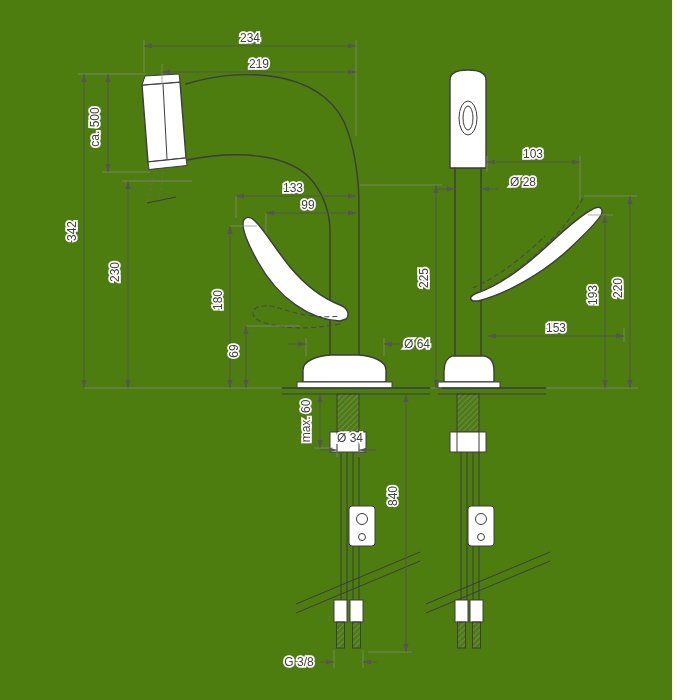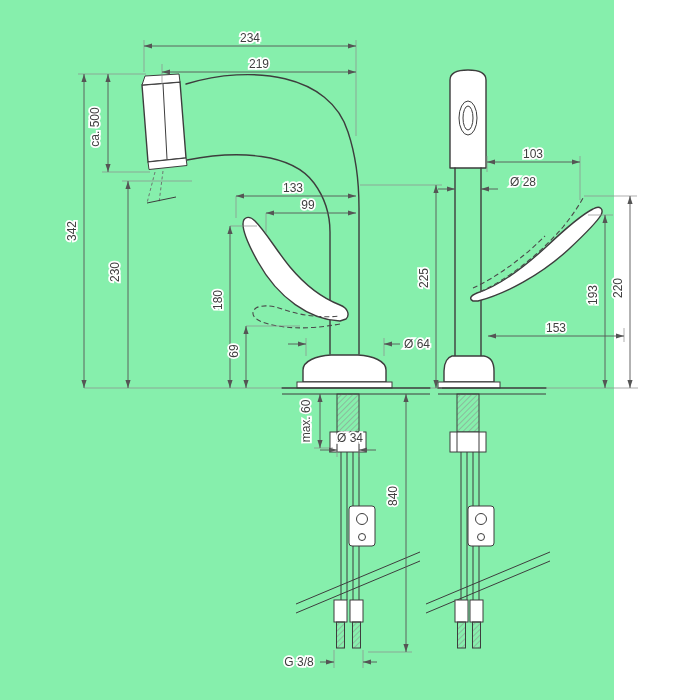--- a/index.html
+++ b/index.html
@@ -1,16 +1,16 @@
 <!DOCTYPE html>
 <html><head>
 <meta charset="utf-8">
 <style>
   html,body{margin:0;padding:0;background:#fff}
-  #page{width:614px;height:700px;background:#86efac;position:relative;font-family:"Liberation Sans",sans-serif}
+  #page{width:672px;height:700px;background:#4d7c0f;position:relative;font-family:"Liberation Sans",sans-serif}
   svg{display:block}
   .obj{fill:none;stroke:#3d3d3d;stroke-width:1.4;stroke-linejoin:round;stroke-linecap:round}
   .obj2{fill:none;stroke:#3d3d3d;stroke-width:1;stroke-linejoin:round}
   .fillw{fill:#fff;stroke:#3d3d3d;stroke-width:1.4;stroke-linejoin:round}
   .fillw2{fill:#fff;stroke:#3d3d3d;stroke-width:1}
   .hatch{fill:url(#th);stroke:#3d3d3d;stroke-width:1}
   .dash{fill:none;stroke:#4a4a4a;stroke-width:1.1;stroke-dasharray:5 3}
   .spray{fill:none;stroke:#6a6a6a;stroke-width:0.9;stroke-dasharray:3 2.5}
   .dim{stroke:#555;stroke-width:0.9;fill:none}
   .ext line{stroke:#8c8c8c;stroke-width:0.7}

